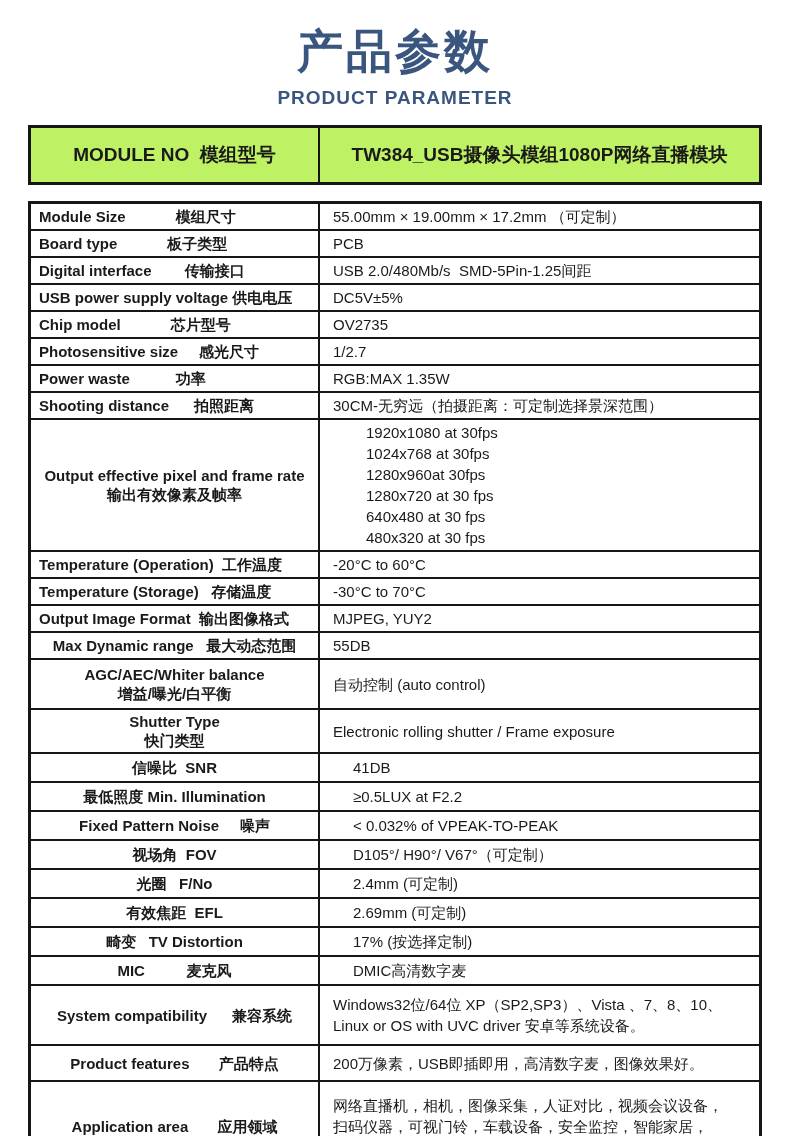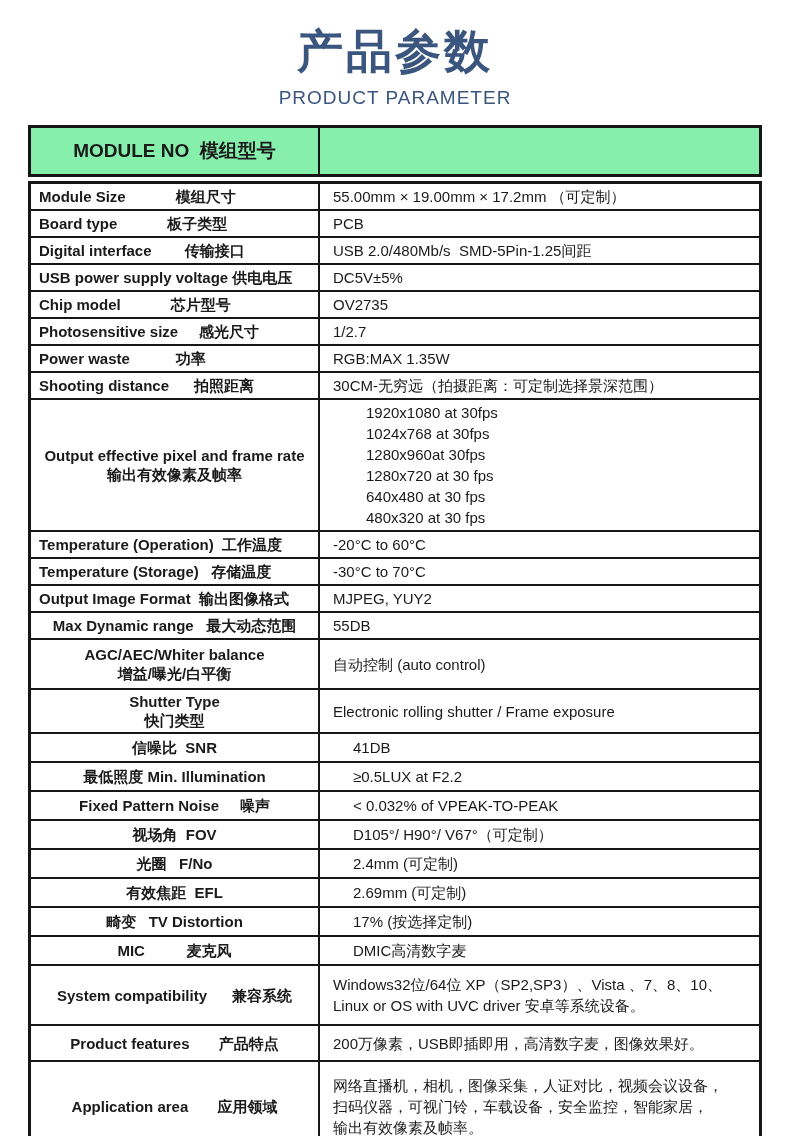--- a/index.html
+++ b/index.html
@@ -9,28 +9,28 @@
     color:#1a1a1a;
   }
   .page{width:790px;}
   
   .title-block{text-align:center;padding-top:16px;}
   .page-title{
     margin:8px;font-size:46px;line-height:54px;font-weight:700;
     color:#3a567f;letter-spacing:3px;
   }
   .page-subtitle{
-    margin-top:3px;font-size:19px;line-height:24px;font-weight:400;
+    margin-top:3px;font-size:19px;line-height:24px;font-weight:700;
     color:#3a567f;letter-spacing:1px;
   }
   
   .tbl{margin:15px 28px 0 28px;}
   .thead{
-    display:flex;border:3px solid #161616;background:#86efac;
-    height:52px;box-sizing:border-box;margin-bottom:4px;
+    display:flex;border:3px solid #161616;background:#bef264;
+    height:60px;box-sizing:border-box;margin-bottom:16px;
   }
   .th{
     display:flex;align-items:center;justify-content:center;
     font-weight:700;font-size:19px;white-space:pre-wrap;
   }
   .th-left{width:289px;border-right:2px solid #161616;box-sizing:border-box;}
   .th-right{flex:1;}
   .tbody{border:3px solid #161616;}
   .tr{
     display:flex;border-bottom:2px solid #161616;box-sizing:border-box;
@@ -70,20 +70,21 @@
 <div class="page">
 
   <div class="title-block">
     <h1 class="page-title">产品参数</h1>
     <div class="page-subtitle">PRODUCT PARAMETER</div>
   </div>
 
   <div class="tbl">
     <div class="thead">
       <div class="th th-left">MODULE NO  模组型号</div>
+      <div class="th th-right">TW384_USB摄像头模组1080P网络直播模块</div>
     </div>
     <div class="tbody">
         <div class="tr">
           <div class="td td-label">
             <div class="line">Module Size            模组尺寸</div>
           </div>
           <div class="td td-value">
             <div class="line">55.00mm × 19.00mm × 17.2mm （可定制）</div>
           </div>
         </div>

